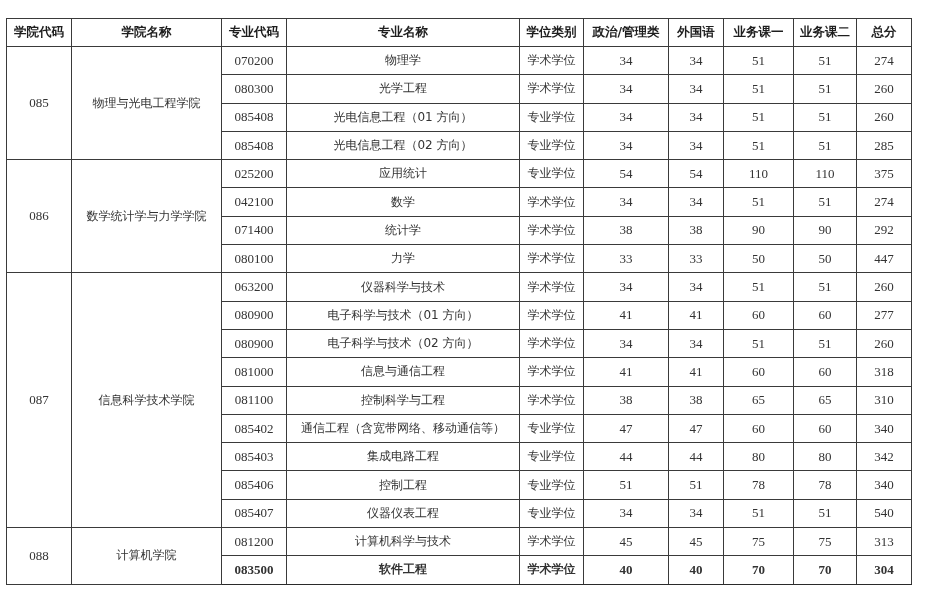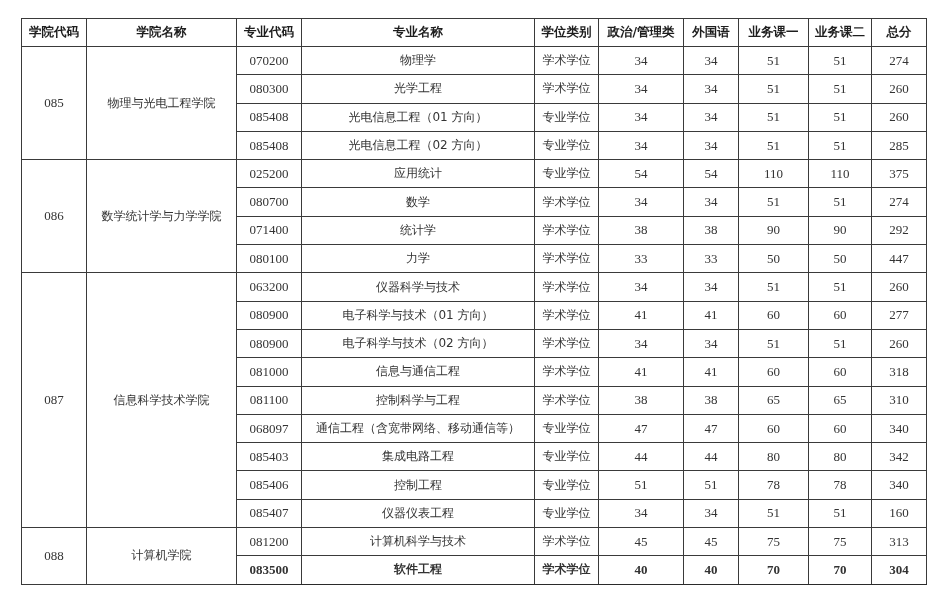--- a/index.html
+++ b/index.html
@@ -1,19 +1,19 @@
 <!DOCTYPE html>
 <html><head>
 <meta charset="utf-8">
 <style>
   html, body { margin: 0; padding: 0; background: #ffffff; }
   body { width: 950px; height: 604px; position: relative; overflow: hidden;
          font-family: "DejaVu Serif", "Liberation Serif", serif; color: #222; }
   table.score-table {
-    position: absolute; left: 21px; top: 18px;
+    position: absolute; left: 6px; top: 18px;
     border-collapse: collapse; table-layout: fixed;
     width: 905px;
     border-radius: 16px;
   }
   table.score-table td, table.score-table th {
     border: 1px solid #3a3a3a;
     text-align: center; vertical-align: middle;
     padding: 0; overflow: hidden; white-space: nowrap;
   }
   table.score-table th {
@@ -107,21 +107,21 @@
         <td class="num">025200</td>
         <td class="cn">应用统计</td>
         <td class="cn">专业学位</td>
         <td class="num">54</td>
         <td class="num">54</td>
         <td class="num">110</td>
         <td class="num">110</td>
         <td class="num">375</td>
       </tr>
       <tr>
-        <td class="num">080700</td>
+        <td class="num">042100</td>
         <td class="cn">数学</td>
         <td class="cn">学术学位</td>
         <td class="num">34</td>
         <td class="num">34</td>
         <td class="num">51</td>
         <td class="num">51</td>
         <td class="num">274</td>
       </tr>
       <tr>
         <td class="num">071400</td>
@@ -189,21 +189,21 @@
         <td class="num">081100</td>
         <td class="cn">控制科学与工程</td>
         <td class="cn">学术学位</td>
         <td class="num">38</td>
         <td class="num">38</td>
         <td class="num">65</td>
         <td class="num">65</td>
         <td class="num">310</td>
       </tr>
       <tr>
-        <td class="num">068097</td>
+        <td class="num">085402</td>
         <td class="cn">通信工程（含宽带网络、移动通信等）</td>
         <td class="cn">专业学位</td>
         <td class="num">47</td>
         <td class="num">47</td>
         <td class="num">60</td>
         <td class="num">60</td>
         <td class="num">340</td>
       </tr>
       <tr>
         <td class="num">085403</td>
@@ -226,21 +226,21 @@
         <td class="num">340</td>
       </tr>
       <tr>
         <td class="num">085407</td>
         <td class="cn">仪器仪表工程</td>
         <td class="cn">专业学位</td>
         <td class="num">34</td>
         <td class="num">34</td>
         <td class="num">51</td>
         <td class="num">51</td>
-        <td class="num">160</td>
+        <td class="num">540</td>
       </tr>
       <tr class="college-start">
         <td rowspan="2" class="num">088</td>
         <td rowspan="2" class="cn">计算机学院</td>
         <td class="num">081200</td>
         <td class="cn">计算机科学与技术</td>
         <td class="cn">学术学位</td>
         <td class="num">45</td>
         <td class="num">45</td>
         <td class="num">75</td>

